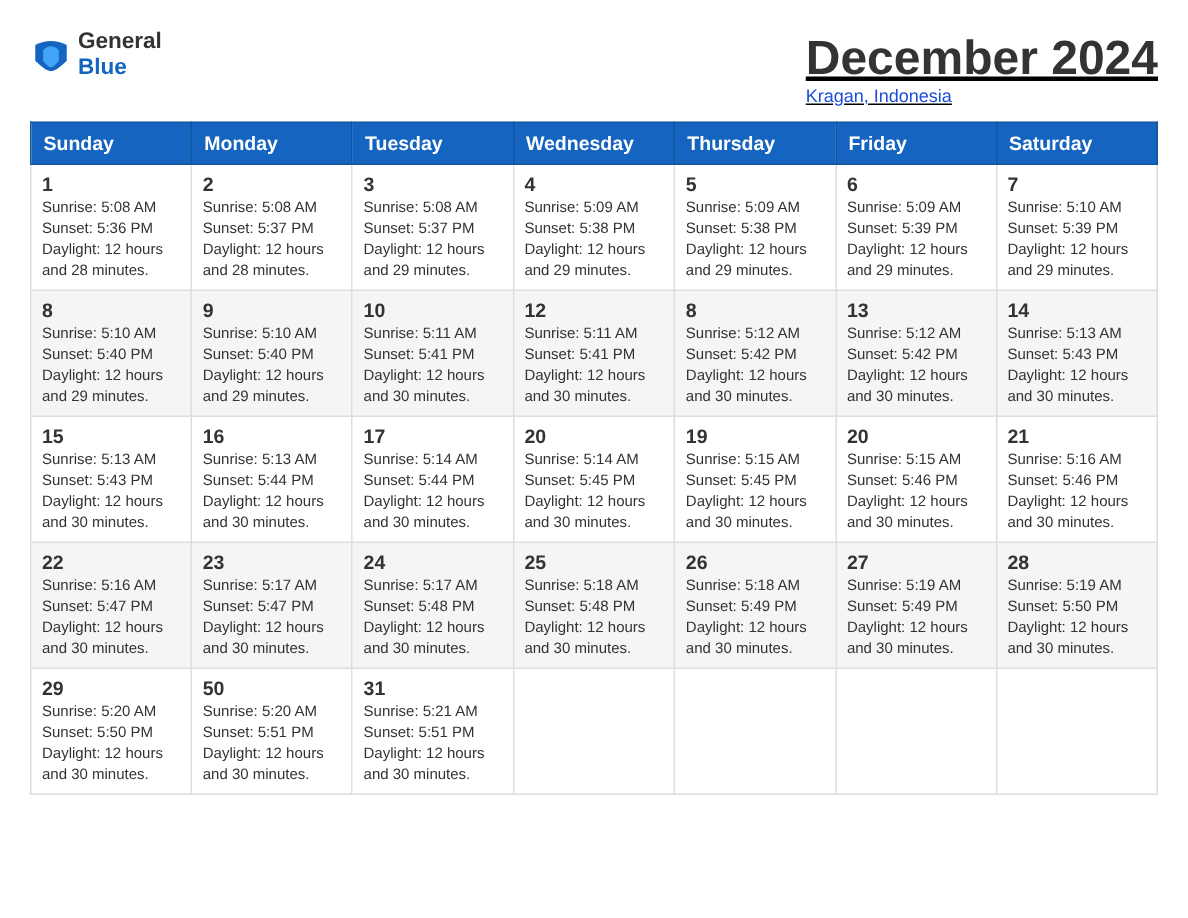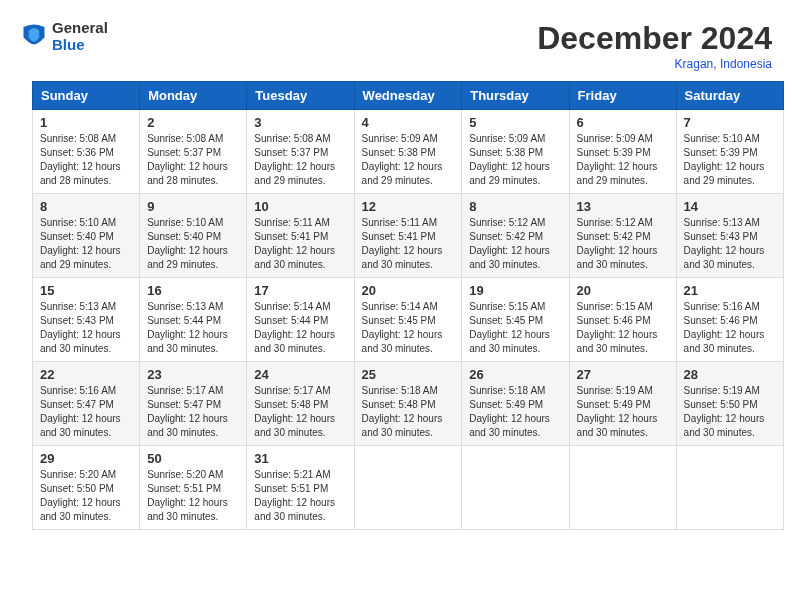--- a/index.html
+++ b/index.html
@@ -11,43 +11,44 @@
       padding: 20px;
     }
     .header {
       display: flex;
       justify-content: space-between;
       align-items: flex-start;
       margin-bottom: 10px;
     }
     .logo {
       display: flex;
+      align-items: center;
     }
     .logo-icon {
       width: 28px;
       height: 28px;
       margin-right: 4px;
     }
     .title-block {
-      text-align: right;
+      text-align: left;
+      text-decoration: underline;
     }
     .month-title {
       font-size: 32px;
       font-weight: bold;
       color: #333;
     }
     .location {
       font-size: 12px;
       color: #1d4ed8;
     }
     .calendar {
       width: 100%;
       border-collapse: collapse;
       border: 1px solid #ccc;
-      margin-left: 12px;
     }
     .calendar th {
       background: #1565c0;
       color: #fff;
       text-align: left;
       padding: 6px 8px;
       font-size: 13px;
       font-weight: bold;
       border: 1px solid #1255a0;
     }

